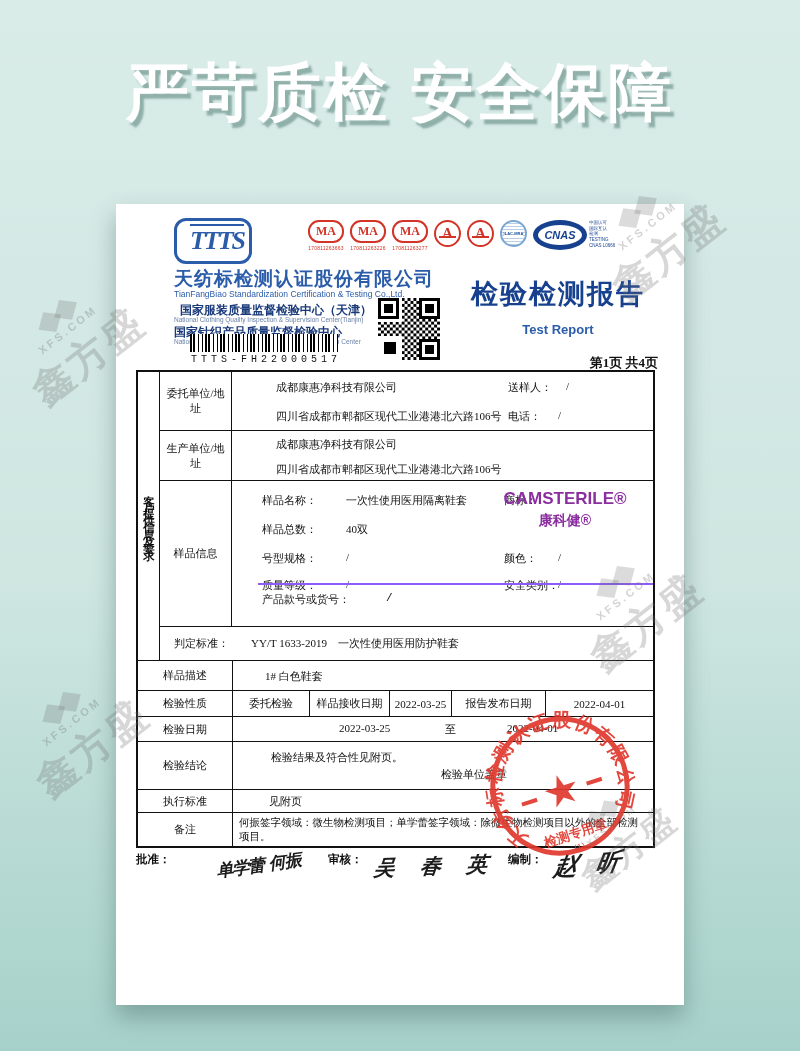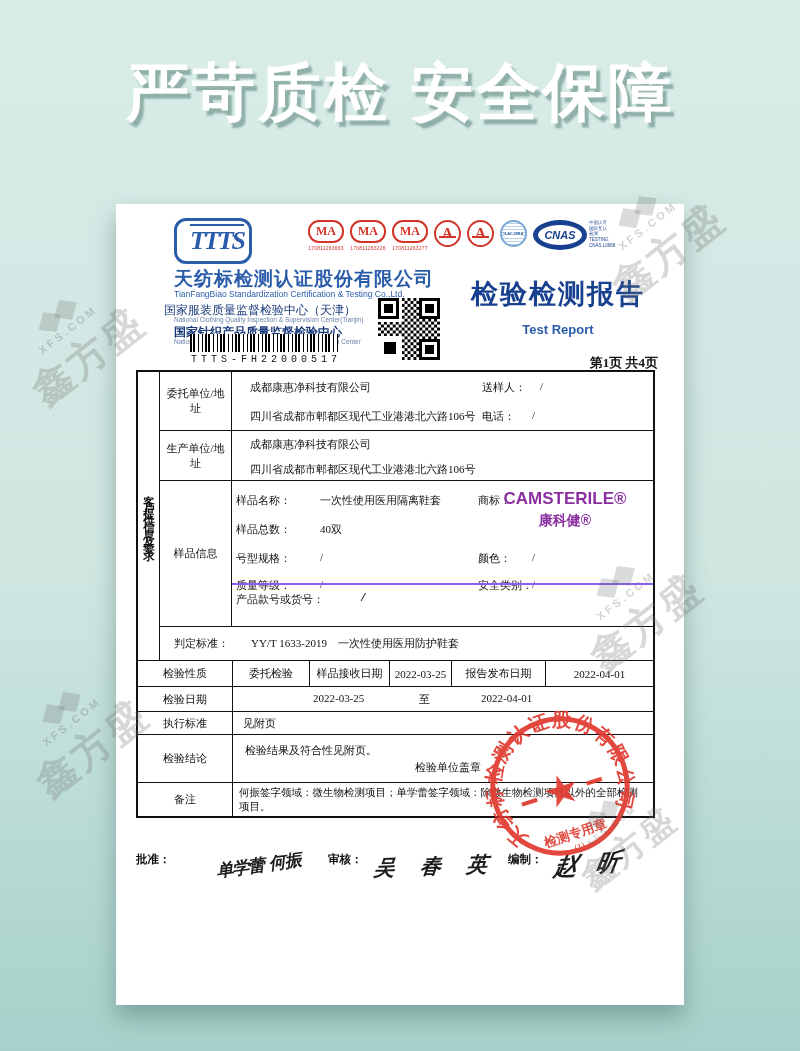--- a/index.html
+++ b/index.html
@@ -54,21 +54,21 @@
   .cnas { display:flex; gap:2px; align-items:flex-start; }
   .cnas-oval {
     width:54px; height:30px; border:5px solid #17418f; border-radius:50%;
     display:flex; align-items:center; justify-content:center;
     color:#17418f; font-weight:bold; font-style:italic; font-size:11px;
   }
   .cnas-side { display:flex; flex-direction:column; }
   .cnas-side span { font-size:4.5px; color:#17418f; line-height:1.25; white-space:nowrap; }
   .company-cn { position:absolute; left:58px; top:62px; font-size:19px; font-weight:bold; color:#2a5caa; letter-spacing:1px; font-family:"Liberation Serif", serif; }
   .company-en { position:absolute; left:58px; top:85px; font-size:8.5px; color:#2a5caa; }
-  .center1-cn { position:absolute; left:48px; top:98px; font-size:12px; font-weight:normal; color:#1a3a7a; font-family:"Liberation Serif", serif; }
+  .center1-cn { position:absolute; left:64px; top:98px; font-size:12px; font-weight:bold; color:#1a3a7a; font-family:"Liberation Serif", serif; }
   .center1-en { position:absolute; left:58px; top:112px; font-size:6.5px; color:#6a82a8; }
   .center2-cn { position:absolute; left:58px; top:120px; font-size:12px; font-weight:bold; color:#1a3a7a; font-family:"Liberation Serif", serif; }
   .center2-en { position:absolute; left:58px; top:134px; font-size:6.5px; color:#6a82a8; }
   .qr { position:absolute; left:262px; top:94px; width:62px; height:62px; }
   .barcode { position:absolute; left:74px; top:130px; width:148px; height:18px;
     background:repeating-linear-gradient(90deg,#000 0 2px,#fff 2px 3px,#000 3px 5px,#fff 5px 8px,#000 8px 9px,#fff 9px 12px,#000 12px 13px,#fff 13px 15px); }
   .barcode-text { position:absolute; left:70px; top:150px; width:160px; text-align:center;
     font-size:10px; letter-spacing:4px; color:#111; font-family:"Liberation Mono", monospace; }
   .report-title { position:absolute; left:330px; top:72px; width:224px; text-align:center; }
   .report-title .cn { font-size:27px; font-weight:bold; color:#17418f; font-family:"Liberation Serif", serif; letter-spacing:2px; }
@@ -81,21 +81,21 @@
     font-family:"Liberation Serif", serif;
   }
   .groupA { display:flex; }
   .vcol { width:22px; border-right:1px solid #111; display:flex; align-items:center; justify-content:center; }
   .vtext { writing-mode:vertical-rl; text-orientation:upright; letter-spacing:7px; font-size:11.5px; font-weight:bold; }
   .gA-main { flex:1; }
   .row { display:flex; border-top:1px solid #111; }
   .row.first { border-top:none; }
   .lbl { width:72px; border-right:1px solid #111; display:flex; align-items:center; justify-content:center; text-align:center; padding:0 2px; }
   .lblB { width:95px; border-right:1px solid #111; display:flex; align-items:center; justify-content:center; text-align:center; }
-  .cellc { flex:1; position:relative; }
+  .cellc { flex:1; position:relative;margin-left:26px; }
   .abs { position:absolute; white-space:nowrap; }
   .brand { position:absolute; right:8px; top:8px; width:160px; text-align:center; color:#8b2fa0; font-family:"Liberation Sans", sans-serif; }
   .brand .b-en { font-size:17px; font-weight:bold; letter-spacing:0; }
   .brand .b-cn { font-size:14px; font-weight:bold; margin-top:3px; }
   .subrow { position:absolute; left:0; right:0; bottom:16px; height:27px; border-top:2px solid #8b5cf6;font-family:Liberation Mono, monospace; }
   .judge-row { border-top:1px solid #111; height:34px; display:flex; align-items:center; padding-left:14px; }
   .judge-row .val { margin-left:22px; }
   .ncell { border-right:1px solid #111; display:flex; align-items:center; justify-content:center; }
   .sig-label { font-weight:bold; font-size:11.5px; color:#111; font-family:"Liberation Serif", serif; }
   .sig { font-family:"DejaVu Serif", serif; font-style:italic; font-weight:bold; color:#1c1c1c; }
@@ -241,52 +241,58 @@
           </div>
         </div>
 
         <div class="judge-row">
           <span>判定标准：</span>
           <span class="val">YY/T 1633-2019　一次性使用医用防护鞋套</span>
         </div>
       </div>
     </div>
 
+    <div class="row" style="height:30px">
+      <div class="lblB">样品描述</div>
+      <div class="cellc">
+          <span class="abs" style="left:6px;top:8px">1# 白色鞋套</span>
+        </div>
+    </div>
 
     <div class="row" style="height:26px">
       <div class="lblB">检验性质</div>
       <div class="ncell" style="width:77px">委托检验</div>
       <div class="ncell" style="width:80px">样品接收日期</div>
       <div class="ncell" style="width:62px">2022-03-25</div>
       <div class="ncell" style="width:94px">报告发布日期</div>
       <div class="ncell" style="flex:1;border-right:none">2022-04-01</div>
     </div>
 
     <div class="row" style="height:25px">
       <div class="lblB">检验日期</div>
       <div class="cellc">
         <span class="abs" style="left:80px;top:5px">2022-03-25</span>
         <span class="abs" style="left:186px;top:5px">至</span>
         <span class="abs" style="left:248px;top:5px">2022-04-01</span>
       </div>
     </div>
 
-    <div class="row" style="height:23px">
-      <div class="lblB">执行标准</div>
-      <div class="cellc">
-          <span class="abs" style="left:10px;top:4px">见附页</span>
-        </div>
-    </div>
-
     <div class="row" style="height:48px">
       <div class="lblB">检验结论</div>
       <div class="cellc">
         <span class="abs" style="left:12px;top:8px">检验结果及符合性见附页。</span>
         <span class="abs" style="left:182px;bottom:7px">检验单位盖章</span>
       </div>
+    </div>
+
+    <div class="row" style="height:23px">
+      <div class="lblB">执行标准</div>
+      <div class="cellc">
+          <span class="abs" style="left:10px;top:4px">见附页</span>
+        </div>
     </div>
 
     <div class="row" style="height:34px">
       <div class="lblB">备注</div>
       <div style="flex:1;padding:3px 6px;line-height:1.35;font-size:10.5px">何振签字领域：微生物检测项目；单学蕾签字领域：除微生物检测项目以外的全部检测项目。</div>
     </div>
   </div>
 
   <span class="sig-label abs" style="position:absolute;left:20px;top:648px">批准：</span>
   <span class="sig abs" style="position:absolute;left:100px;top:650px;font-size:17px;transform:rotate(-8deg);letter-spacing:-1px">单学蕾 何振</span>

